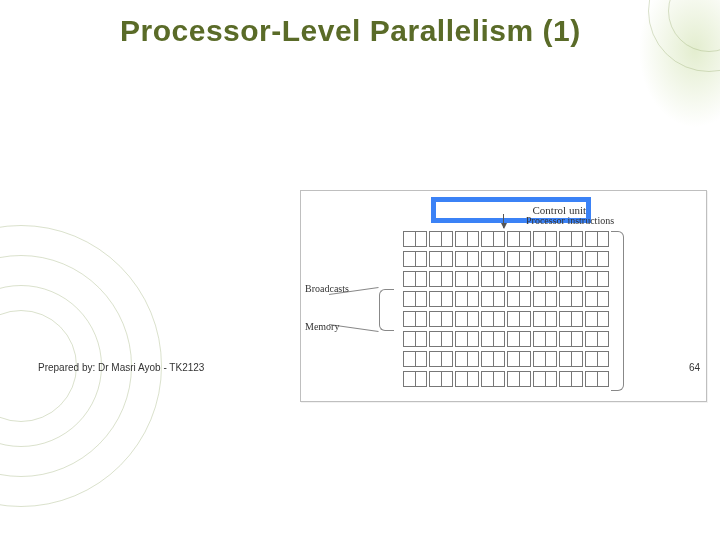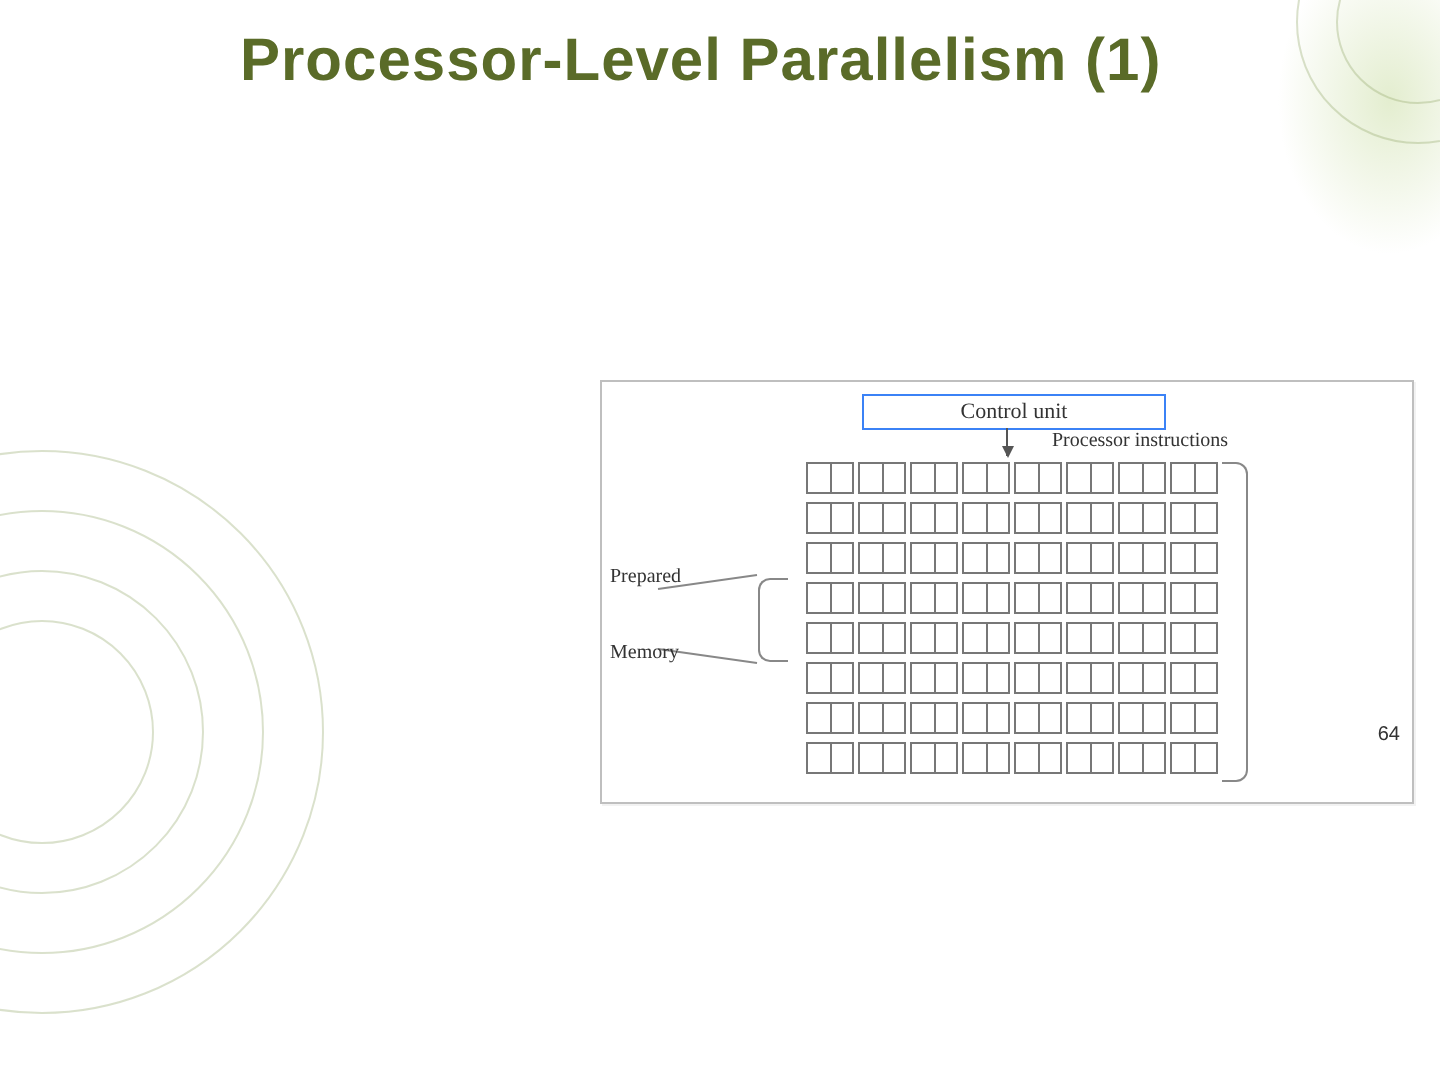--- a/index.html
+++ b/index.html
@@ -90,22 +90,22 @@
     font-family: "Times New Roman", serif;
     font-size: 11px;
     color: #333;
   }
   .control-unit {
     position: absolute;
     left: 130px;
     top: 6px;
     width: 150px;
     height: 16px;
-    border: 1px solid #3b82f6;
-    text-align: center;
+    border: 5px solid #3b82f6;
+    text-align: right;
     font-size: 11px;
     line-height: 16px;
     background: #fff;
   }
   .arrow {
     position: absolute;
     left: 202px;
     top: 23px;
     width: 0;
     height: 14px;
@@ -307,19 +307,20 @@
           <div class="cell"></div>
           <div class="cell"></div>
           <div class="cell"></div>
         </div>
 
       <div class="brace-grid"></div>
 
       <div class="brace-pm"></div>
       <div class="proc-line"></div>
       <div class="mem-line"></div>
-      <div class="proc-label">Prepared</div>
+      <div class="proc-label">Broadcasts</div>
       <div class="mem-label">Memory</div>
     </div>
   </div>
 
+  <div class="footer">Prepared by: Dr Masri Ayob - TK2123</div>
   <div class="page-num">64</div>
 </div>
 
 </body></html>

